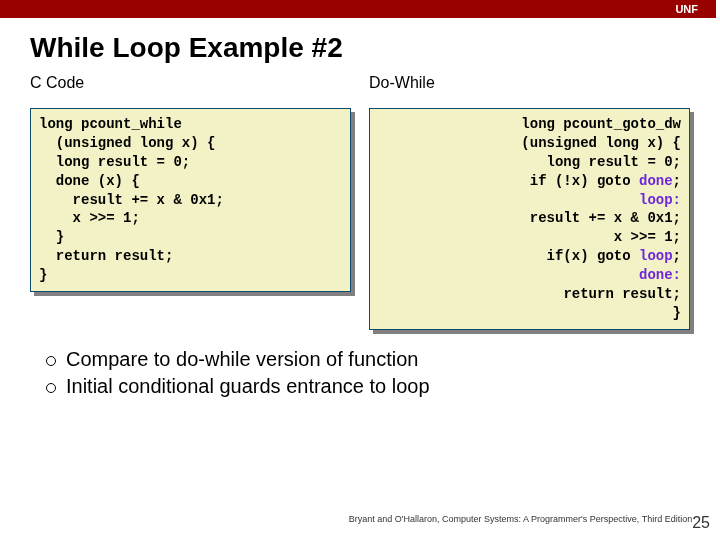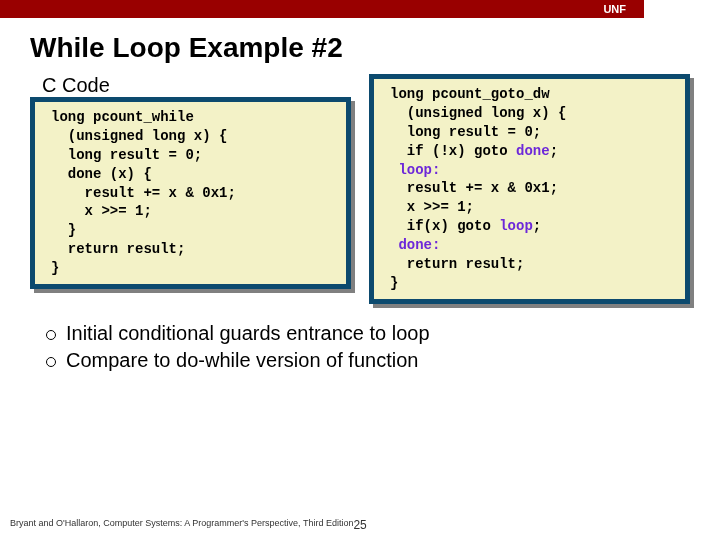--- a/index.html
+++ b/index.html
@@ -1,32 +1,32 @@
 <!DOCTYPE html>
 <html><head>
 <meta charset="utf-8">
 <style>
   * { box-sizing: border-box; margin: 0; padding: 0; }
   html, body { width: 720px; height: 540px; font-family: Arial, Helvetica, sans-serif; background: #fff; color: #000; }
   .slide { width: 720px; height: 540px; position: relative; background: #fff; }
-  .topbar { width: 644px; height: 18px; background: #990000; color: #fff; font-size: 11px; font-weight: bold; text-align: right; padding-right: 18px; line-height: 18px; }
+  .topbar { width: 716px; height: 18px; background: #990000; color: #fff; font-size: 11px; font-weight: bold; text-align: right; padding-right: 18px; line-height: 18px; }
   .title { font-size: 28px; font-weight: bold; padding: 14px 30px 10px 30px; }
   .columns { display: flex; padding: 0 30px; gap: 18px; }
   .col { flex: 1; min-width: 0; }
-  .colhead { font-size: 20px; padding-bottom: 0; margin-left: 12px; }
+  .colhead { font-size: 16px; padding-bottom: 16px; }
   .codebox-wrap { position: relative; }
   .shadow { position: absolute; top: 4px; left: 4px; right: -4px; bottom: -4px; background: #808080; z-index: 0; }
-  .codebox { position: relative; z-index: 1; background: #f3f2c7; border: 5px solid #0c4a6e; padding: 6px 16px; font-family: "Courier New", Courier, monospace; font-size: 14px; font-weight: bold; line-height: 1.35; white-space: pre; overflow: hidden; min-height: 176px; }
-  .codebox.dw { min-height: 220px; }
+  .codebox { position: relative; z-index: 1; background: #f3f2c7; border: 1px solid #0c4a6e; padding: 6px 8px; font-family: "Courier New", Courier, monospace; font-size: 14px; font-weight: bold; line-height: 1.35; white-space: pre; overflow: hidden; min-height: 176px; }
+  .codebox.dw { min-height: 220px; text-align: right; }
   .kw { color: #6d28d9; }
   .bullets { padding: 16px 30px 0 46px; }
   .bullets .row { display: flex; align-items: baseline; gap: 10px; font-size: 20px; padding: 2px 0; }
   .bullets .mark { width: 10px; height: 10px; border: 1.5px solid #000; border-radius: 50%; flex: none; margin-top: 6px; }
-  .footer { position: absolute; bottom: 8px; left: 10px; right: 10px; display: flex; justify-content: flex-start; font-size: 9px; color: #333; }
-  .pagenum { font-size: 12px; }
+  .footer { position: absolute; bottom: 8px; left: 10px; right: 10px; display: flex; justify-content: flex-end; font-size: 9px; color: #333; }
+  .pagenum { font-size: 16px; }
 </style>
 </head>
 <body>
 
 <div class="slide">
 
   <div class="topbar">
     <span>UNF</span>
   </div>
 
@@ -36,36 +36,37 @@
 
     <div class="col">
       <div class="colhead">C Code</div>
       <div class="codebox-wrap">
         <div class="shadow"></div>
         <div class="codebox" id="left-code"><div><span>long pcount_while</span></div><div><span>  (unsigned long x) {</span></div><div><span>  long result = 0;</span></div><div><span>  done (x) {</span></div><div><span>    result += x &amp; 0x1;</span></div><div><span>    x &gt;&gt;= 1;</span></div><div><span>  }</span></div><div><span>  return result;</span></div><div><span>}</span></div></div>
       </div>
     </div>
 
     <div class="col">
+      <div class="colhead">Do-While</div>
       <div class="codebox-wrap">
         <div class="shadow"></div>
         <div class="codebox dw" id="right-code"><div><span>long pcount_goto_dw</span></div><div><span>  (unsigned long x) {</span></div><div><span>  long result = 0;</span></div><div><span>  if (!x) goto </span><span class="kw">done</span><span>;</span></div><div><span> </span><span class="kw">loop:</span></div><div><span>  result += x &amp; 0x1;</span></div><div><span>  x &gt;&gt;= 1;</span></div><div><span>  if(x) goto </span><span class="kw">loop</span><span>;</span></div><div><span> </span><span class="kw">done:</span></div><div><span>  return result;</span></div><div><span>}</span></div></div>
       </div>
     </div>
 
   </div>
 
   <div class="bullets" id="bullets">
       <div class="row">
         <span class="mark"></span>
-        <span>Initial conditional guards entrance to loop</span>
+        <span>Compare to do-while version of function</span>
       </div>
       <div class="row">
         <span class="mark"></span>
-        <span>Compare to do-while version of function</span>
+        <span>Initial conditional guards entrance to loop</span>
       </div>
     </div>
 
   <div class="footer">
     <span>Bryant and O'Hallaron, Computer Systems: A Programmer's Perspective, Third Edition</span>
     <span class="pagenum">25</span>
   </div>
 
 </div>
 

